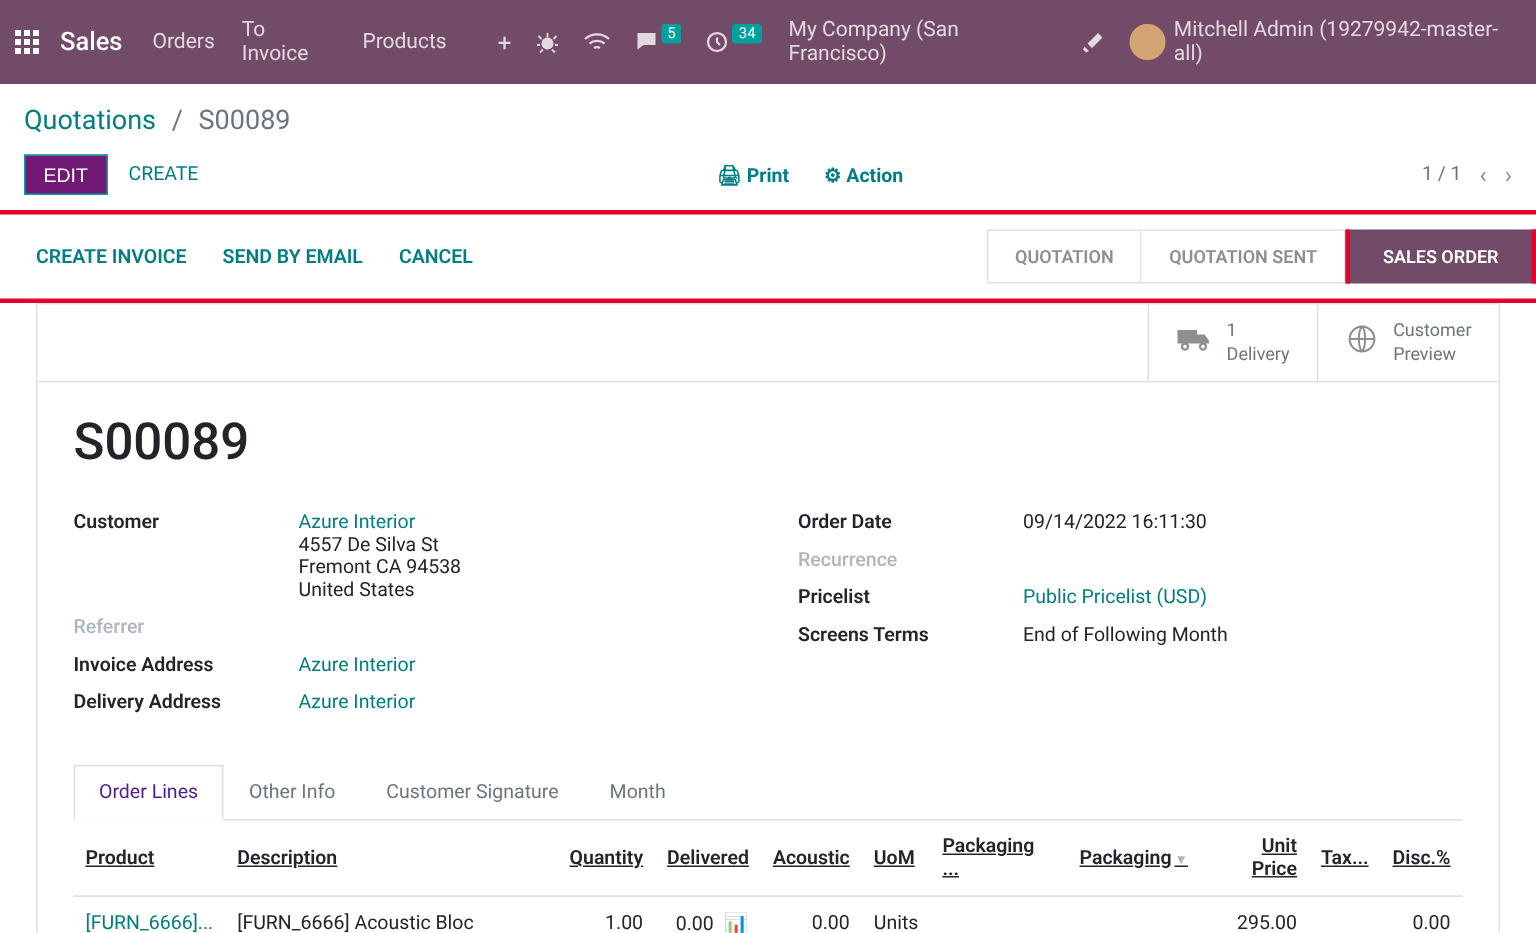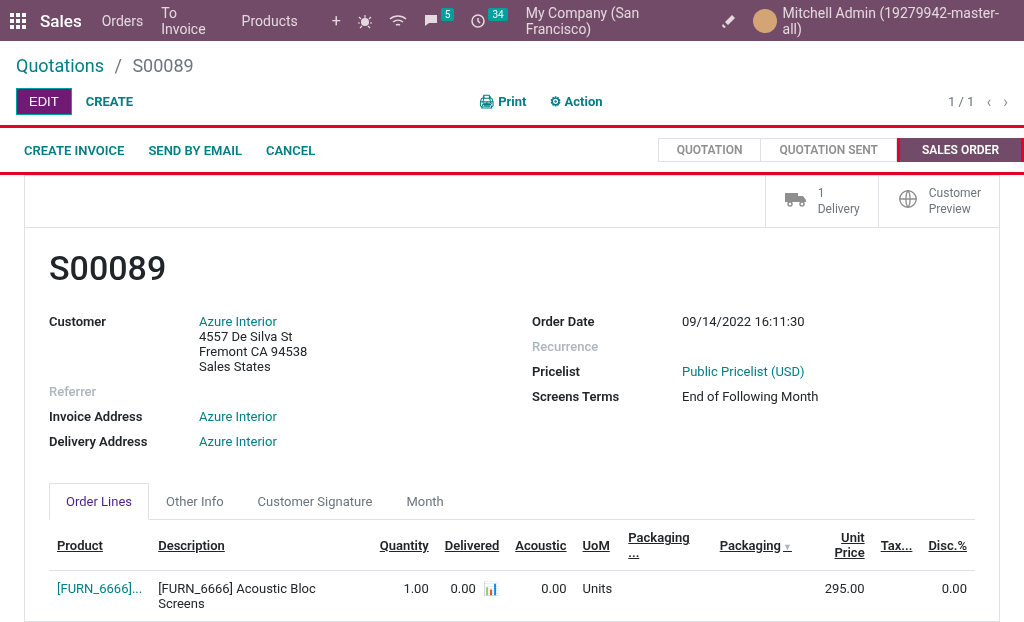--- a/index.html
+++ b/index.html
@@ -1,50 +1,50 @@
 <!DOCTYPE html>
 <html><head>
 <meta charset="utf-8">
 <style>
 * { box-sizing: border-box; margin: 0; padding: 0; }
 body { font-family: -apple-system, BlinkMacSystemFont, "Segoe UI", Roboto, sans-serif; font-size: 13px; color: #212529; background: #fff; width: 1024px; height: 622px; overflow: hidden; }
 
 
-.navbar { background: #714B67; color: #fff; height: 41px; display: flex; align-items: center; padding: 0 10px; }
+.navbar { background: #714B67; color: #fff; height: 56px; display: flex; align-items: center; padding: 0 10px; }
 .navbar .apps { width: 16px; height: 16px; display: grid; grid-template-columns: repeat(3,4px); grid-template-rows: repeat(3,4px); gap: 2px; margin-right: 14px; cursor: pointer; }
 .navbar .apps div { background: #fff; }
 .navbar .brand { font-size: 17px; font-weight: 500; margin-right: 20px; }
 .navbar .navlink { color: #e5d9e0; margin-right: 18px; cursor: pointer; font-size: 14px; }
 .navbar .plus { font-size: 16px; color: #e5d9e0; cursor: pointer; }
 .navbar .spacer { flex: 1; }
 .navbar .icon-item { color: #e5d9e0; margin-left: 16px; cursor: pointer; position: relative; display: flex; align-items: center; }
 .navbar .badge { background: #00a09d; color: #fff; font-size: 10px; padding: 1px 4px; border-radius: 2px; margin-left: 2px; position: relative; top: -6px; }
 .navbar .company { color: #e5d9e0; margin-left: 18px; cursor: pointer; font-size: 14px; }
 .navbar .avatar { width: 24px; height: 24px; border-radius: 50%; background: #d4a574; margin-left: 16px; margin-right: 6px; display:inline-block; }
 .navbar .username { color: #e5d9e0; font-size: 14px; }
 
 
 .breadcrumbs { padding: 14px 16px 8px 16px; font-size: 18px; color: #6c757d; }
 .breadcrumbs a { color: #017e84; cursor: pointer; }
 .breadcrumbs .sep { margin: 0 6px; color: #6c757d; }
 
 
 .control-bar { display: flex; align-items: center; padding: 4px 16px 10px 16px; }
 .btn-edit { background: #701a75; color: #fff; border: 1px solid #00a09d; padding: 5px 12px; font-size: 13px; font-weight: 500; cursor: pointer; margin-right: 14px; }
-.btn-create { color: #017e84; font-weight: 700; cursor: pointer; font-size: 13px; }
+.btn-create { color: #017e84; font-weight: 400; cursor: pointer; font-size: 13px; }
 .control-center { flex: 1; text-align: center; }
 .ctrl-link { color: #017e84; cursor: pointer; margin: 0 10px; font-size: 13px; font-weight: 700; }
 .pager { color: #6c757d; font-size: 13px; display: flex; align-items: center; }
 .pager .chev { color: #8f8f8f; margin-left: 12px; cursor: pointer; font-size: 16px; }
 
 
 .highlight-band { border: 3px solid #e4002b; border-left: none; border-right: none; position: relative; }
 .action-bar { display: flex; align-items: center; padding: 10px 0; }
 .action-bar .act { color: #017e84; font-weight: 600; font-size: 13px; margin-left: 24px; cursor: pointer; }
-.status-steps { margin-left: auto; display: flex; align-items: stretch; height: 24px; }
+.status-steps { margin-left: auto; display: flex; align-items: stretch; height: 36px; }
 .step { display: flex; align-items: center; padding: 0 18px; color: #8f8f8f; font-size: 12px; font-weight: 600; border: 1px solid #dee2e6; border-left: none; position: relative; background: #fff; }
 .step:first-child { border-left: 1px solid #dee2e6; }
 .step::after { content: ""; position: absolute; right: -10px; top: 0; bottom: 0; width: 20px; background: #fff; clip-path: polygon(0 0, 50% 50%, 0 100%); border-right: 1px solid #dee2e6; z-index: 1; }
 .step.last::after { display: none; }
 .step-active { background: #714B67; color: #fff; border: 3px solid #e4002b; border-top: none; border-bottom: none; padding: 0 22px; }
 
 
 .sheet-wrap { padding: 0 24px; }
 .sheet { border: 1px solid #dee2e6; background: #fff; margin-top: 0; }
 .statbar { display: flex; justify-content: flex-end; border-bottom: 1px solid #dee2e6; }
@@ -202,21 +202,21 @@
       <div class="order-title">S00089</div>
 
       <div class="two-col">
         <div class="col">
           <div class="frow">
             <div class="flabel">Customer</div>
             <div class="fval">
               <a>Azure Interior</a><br>
               <span>4557 De Silva St</span><br>
               <span>Fremont CA 94538</span><br>
-              <span>Sales States</span>
+              <span>United States</span>
             </div>
           </div>
           <div class="frow">
             <div class="flabel muted">Referrer</div>
             <div class="fval"></div>
           </div>
           <div class="frow">
             <div class="flabel">Invoice Address</div>
             <div class="fval"><a>Azure Interior</a></div>
           </div>

